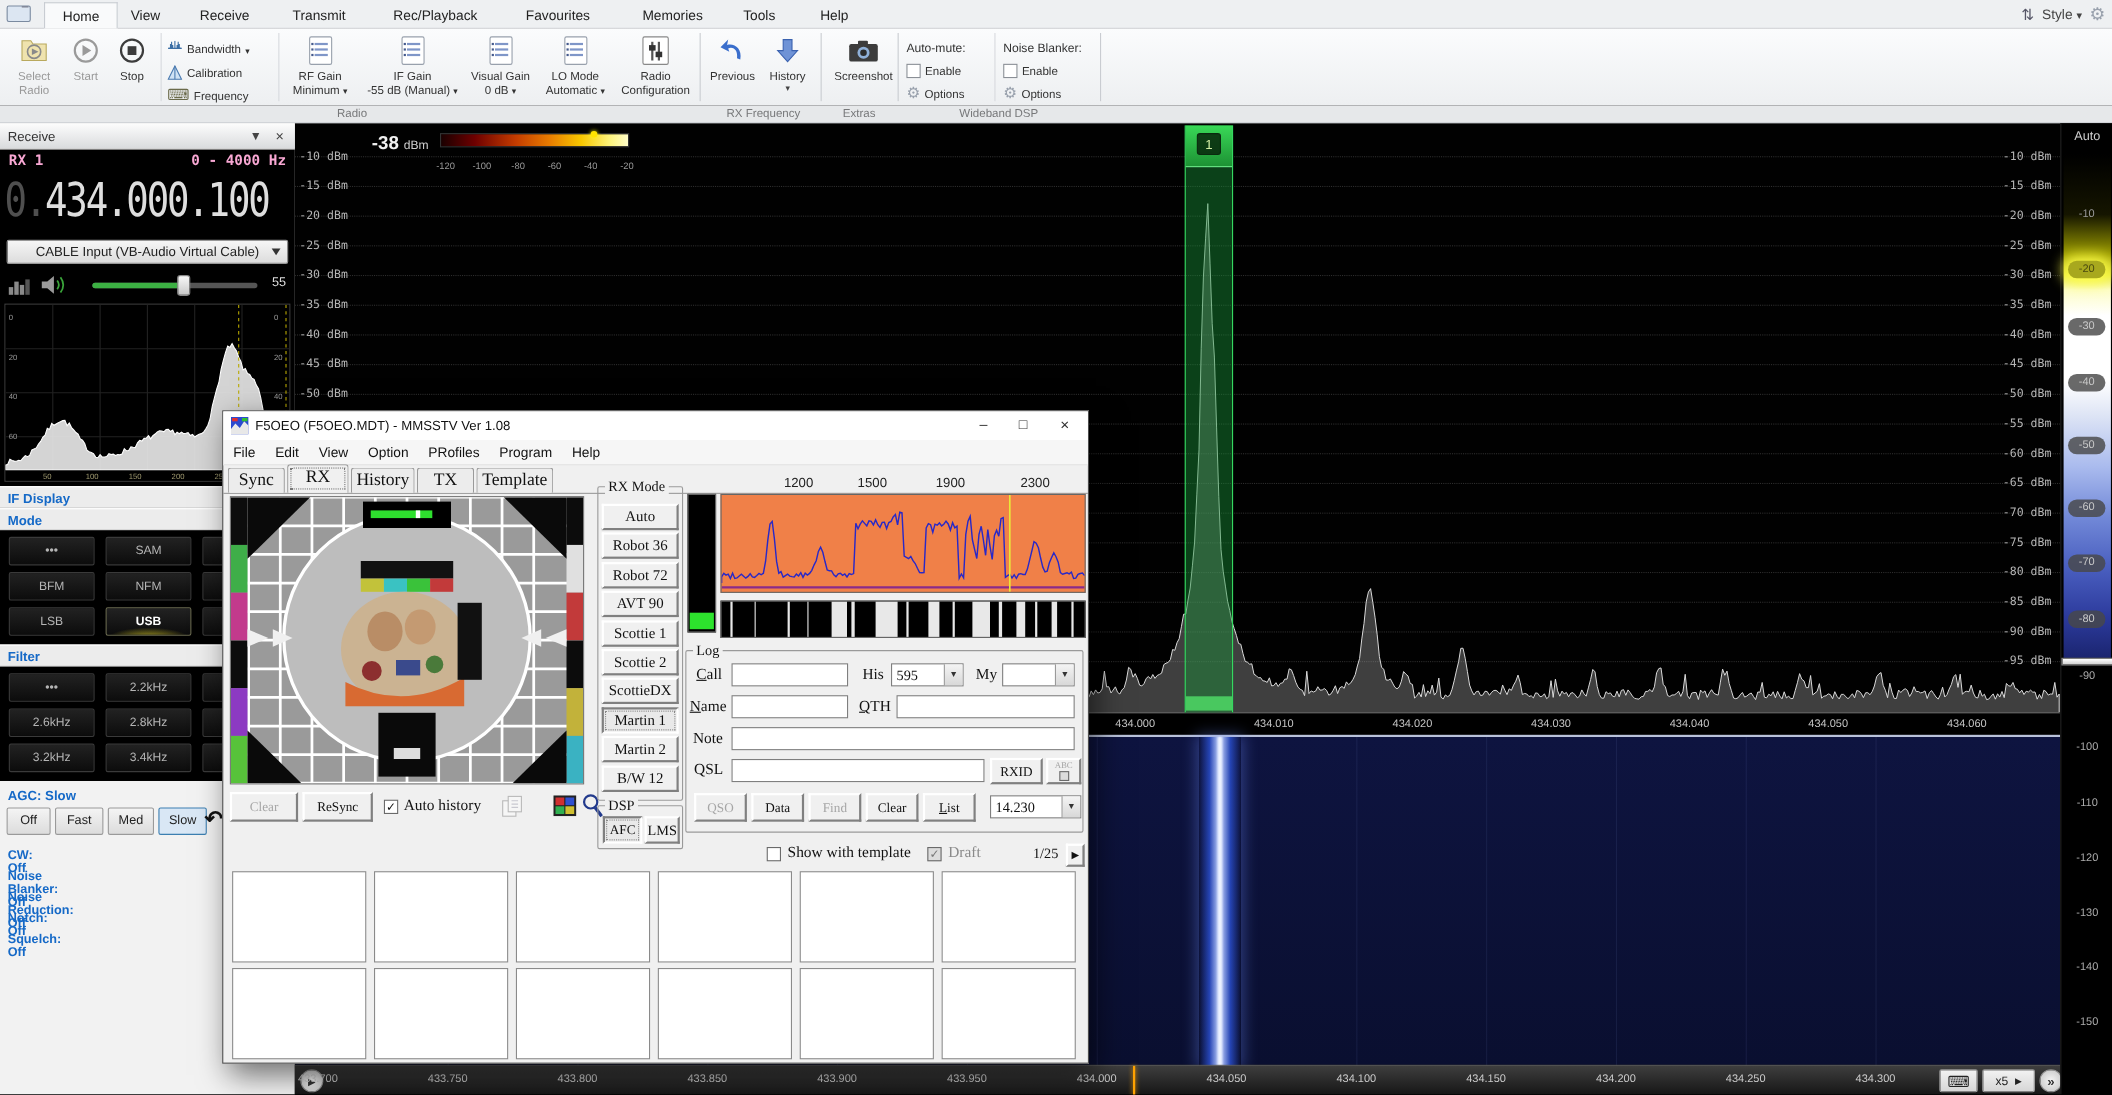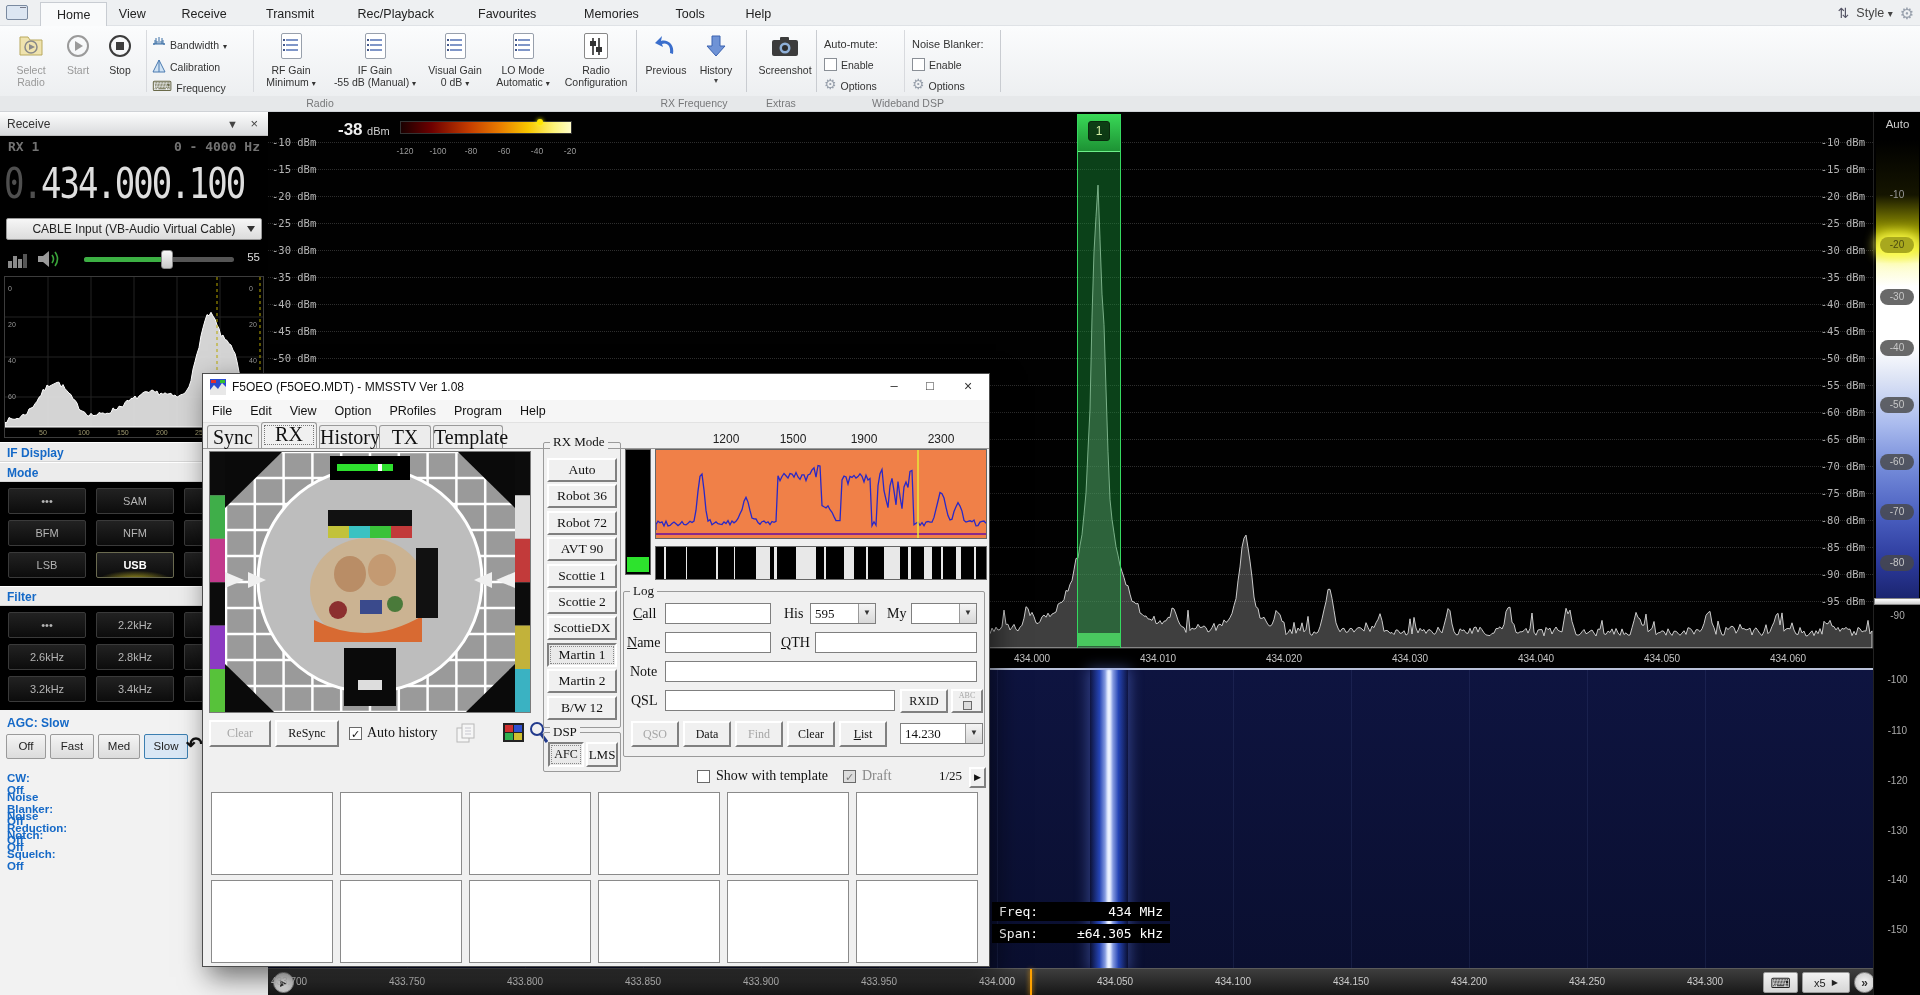--- a/index.html
+++ b/index.html
@@ -31,21 +31,21 @@
   .cfgicon i.a{left:7px;} .cfgicon i.b{right:7px;}
   .cfgicon i::after{content:""; position:absolute; left:-2px; width:6px; height:5px; background:#333;}
   .cfgicon i.a::after{top:3px;} .cfgicon i.b::after{top:9px;}
   .gear { color:#98a0ac; font-size:14px; }
 
   
   #leftpanel { left:0; top:112px; width:268px; height:883px; background:#f2f2f2; z-index:6; }
   #rxheader { left:0; top:0; width:268px; height:24px; background:linear-gradient(#fdfdfd,#d9dbdd); border-bottom:1px solid #c0c0c0; font-size:12px; color:#333; line-height:24px; padding-left:7px;}
   #rxheader .hic { position:absolute; top:0; font-size:11px; color:#444; }
   #lp-black { left:0; top:24px; width:268px; height:306px; background:#000; }
-  .yel { color:#737373; font-family:"DejaVu Sans Mono", monospace; font-weight:bold; font-size:13px; }
+  .yel { color:#f9a8d4; font-family:"DejaVu Sans Mono", monospace; font-weight:bold; font-size:13px; }
   #freqwrap { left:4px; top:22px; width:260px; height:52px; font-family:"DejaVu Sans Mono", monospace; font-size:34px; letter-spacing:-2px; transform:scaleY(1.25); transform-origin:top; white-space:nowrap;}
   #freqwrap .dim { color:#4f4f4f; } #freqwrap .lit { color:#dedede; }
   #audiosel { left:6px; top:82px; width:256px; height:22px; background:linear-gradient(#f6f6f6,#dcdcdc); border:1px solid #979797; border-radius:2px; font-size:12px; color:#222; text-align:center; line-height:20px;}
   #audiosel .arr { position:absolute; right:6px; top:7px; width:0; height:0; border:4px solid transparent; border-top:6px solid #333;}
   #volrow { left:0; top:110px; width:268px; height:26px; }
   #eqicon { left:8px; top:4px; width:22px; height:18px; }
   #eqicon b { position:absolute; bottom:0; width:4px; background:#8a8a8a;}
   #slider { left:84px; top:11px; width:150px; height:5px; background:#555; border-radius:3px;}
   #sliderfill { left:0; top:0; width:55%; height:5px; background:#3cb043; border-radius:3px;}
   #sliderthumb { left:calc(55% - 6px); top:-7px; width:12px; height:19px; background:linear-gradient(#f8f8f8,#c8c8c8); border:1px solid #888; border-radius:3px;}
@@ -106,21 +106,21 @@
   #rsdivider { left:0px; top:486px; width:47px; height:7px; background:linear-gradient(#fff,#cfcfcf); border:1px solid #888;}
 
   
   #mmsstv { left:202px; top:373px; width:788px; height:594px; background:#f0f0f0; border:1px solid #4d4d4d; box-shadow:6px 10px 26px rgba(0,0,0,.55); z-index:30; font-family:"Liberation Serif", serif;}
   #mmtitle { left:0; top:0; width:786px; height:26px; background:#fff; display:flex; align-items:center; }
   #mmtitletext { font-family:"Liberation Sans", sans-serif; font-size:12px; color:#111; margin-left:6px;}
   .wbtn { position:absolute; top:1px; width:34px; height:24px; text-align:center; line-height:22px; font-size:13px; color:#333; font-family:"Liberation Sans", sans-serif;}
   #mmmenu { left:0; top:26px; width:786px; height:23px; background:#f6f6f6; border-bottom:1px solid #e2e2e2; display:flex; align-items:center; gap:0;}
   .mitem { font-family:"Liberation Sans", sans-serif; font-size:12.5px; color:#111; padding:0 9px; }
   #mmtabs { left:0; top:49px; width:786px; height:26px; border-bottom:1px solid #9a9a9a; }
-  .mtab { position:absolute; bottom:0; height:23px; background:#ececec; border:1px solid #9a9a9a; border-bottom:none; border-radius:3px 3px 0 0; font-size:20px; color:#111; text-align:center; line-height:22px; }
+  .mtab { position:absolute; bottom:0; height:23px; background:#ececec; border:1px solid #9a9a9a; border-bottom:none; border-radius:3px 3px 0 0; font-size:16px; color:#111; text-align:center; line-height:22px; }
   .mtab.active { height:26px; background:#f0f0f0; outline:1px dotted #777; outline-offset:-4px; }
   .stick { position:absolute; top:58px; font-size:12px; color:#222; transform:translateX(-50%); font-family:"Liberation Sans", sans-serif;}
   #mmimage { left:6px; top:77px; width:322px; height:262px; border:1px solid #7a7a7a; background:#9a9a9a;}
   .mbtn { position:absolute; background:#f0f0f0; border-top:2px solid #fff; border-left:2px solid #fff; border-right:2px solid #808080; border-bottom:2px solid #808080; font-size:12px; color:#111; text-align:center; font-family:"Liberation Serif", serif;}
   .mbtn.pressed { border-top:2px solid #808080; border-left:2px solid #808080; border-right:2px solid #fff; border-bottom:2px solid #fff; background:#e9e9e9; outline:1px dotted #888; outline-offset:-4px;}
   .mbtn.disabled { color:#a6a6a6; }
   .groupbox { position:absolute; border:1px solid #9a9a9a; border-radius:2px;}
   .grouplbl { position:absolute; top:-9px; left:6px; background:#f0f0f0; padding:0 3px; font-size:13px; color:#111;}
   #mmmeter { left:422px; top:75px; width:26px; height:126px; background:#000; border:1px solid #666;}
   #mmmeterseg { left:1px; bottom:2px; width:22px; height:15px; background:#2de32d; }
@@ -539,30 +539,20 @@
       <div class="wfline" style="left: 611px;"></div>
       <div class="wfline" style="left: 729px;"></div>
       <div class="wfline" style="left: 847px;"></div>
       <div class="wfline" style="left: 965px;"></div>
       <div class="wfline" style="left: 1083px;"></div>
       <div class="wfline" style="left: 1201px;"></div>
       <div class="wfline" style="left: 1319px;"></div>
       <div class="wfline" style="left: 1437px;"></div>
     </div>
   <div class="abs" id="streak"></div>
-  <div class="abs" id="fsbox">
-    <div class="fsrow">
-        <span>Freq:</span>
-        <span>434 MHz</span>
-      </div>
-    <div class="fsrow">
-        <span>Span:</span>
-        <span>±64.305 kHz</span>
-      </div>
-  </div>
 </div>
 
 <div class="abs" id="bottombar">
   <span class="circbtn" style="left:5px;top:3px;"><span>▶</span></span>
   <div id="bottomlabels">
       <span class="blab" style="left: 21px;">433.700</span>
       <span class="blab" style="left: 139px;">433.750</span>
       <span class="blab" style="left: 257px;">433.800</span>
       <span class="blab" style="left: 375px;">433.850</span>
       <span class="blab" style="left: 493px;">433.900</span>

